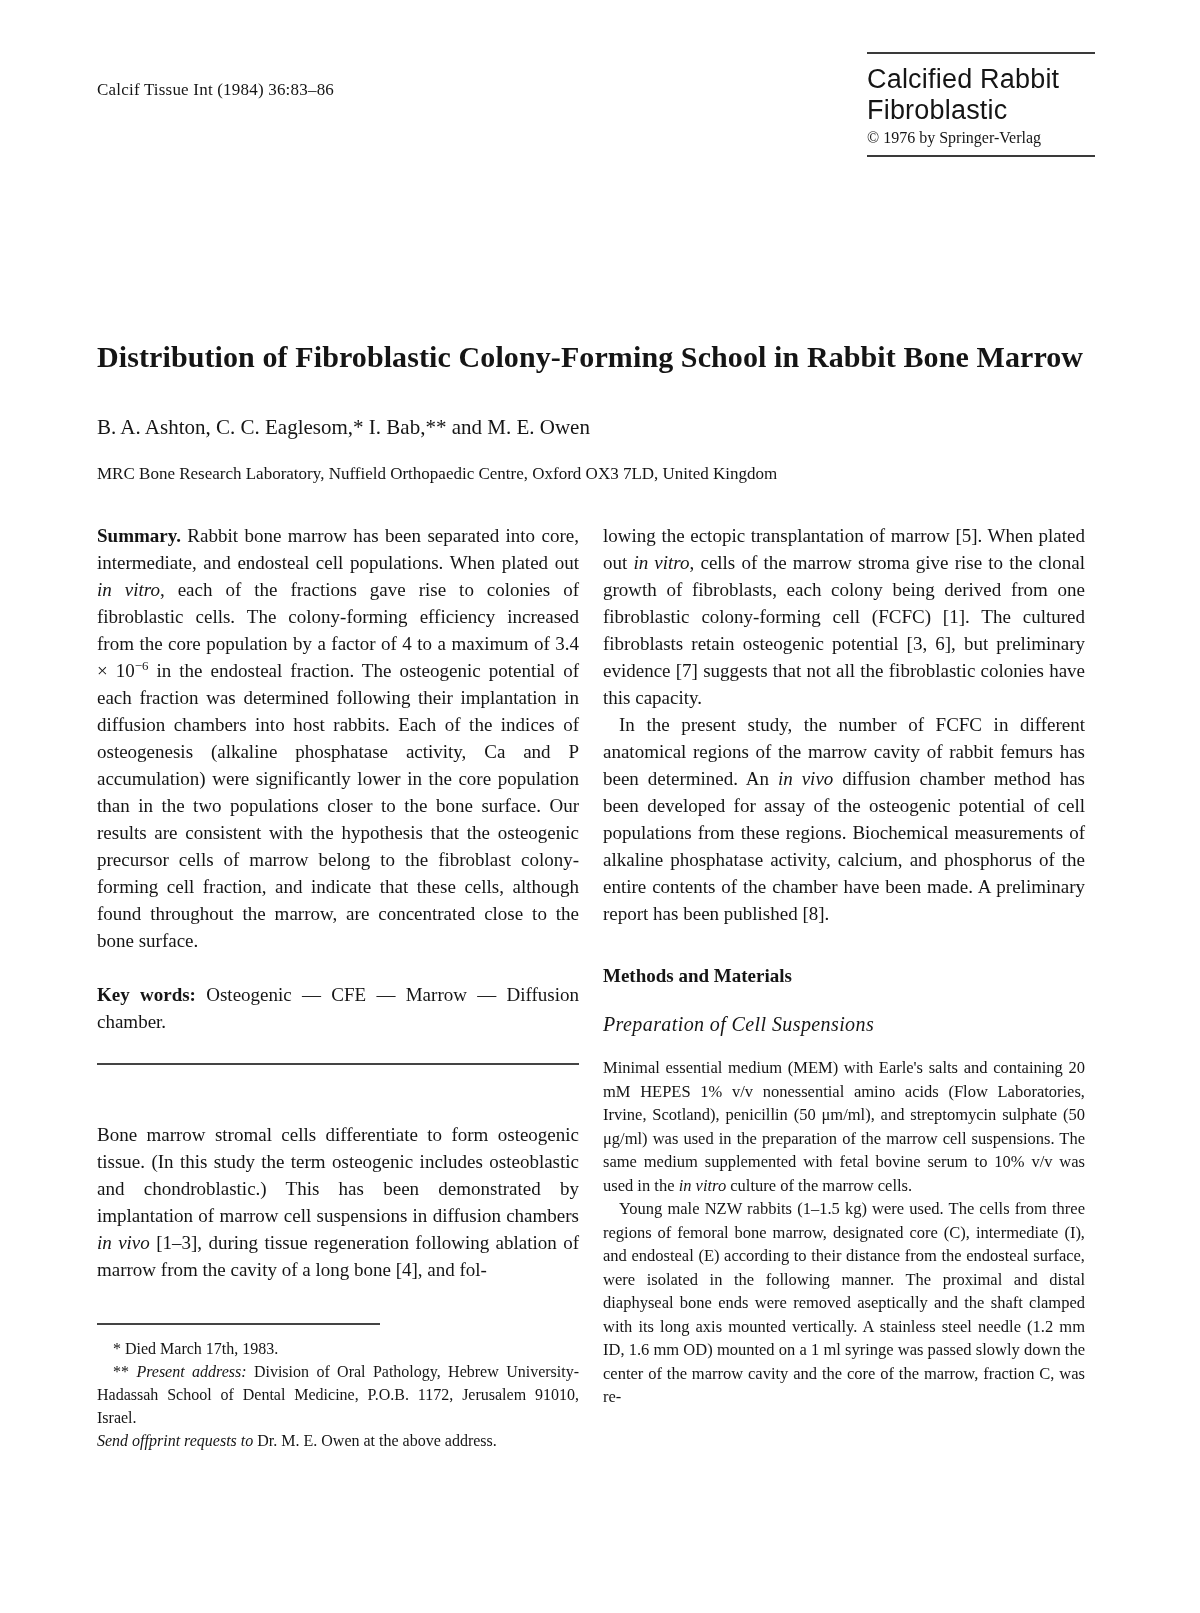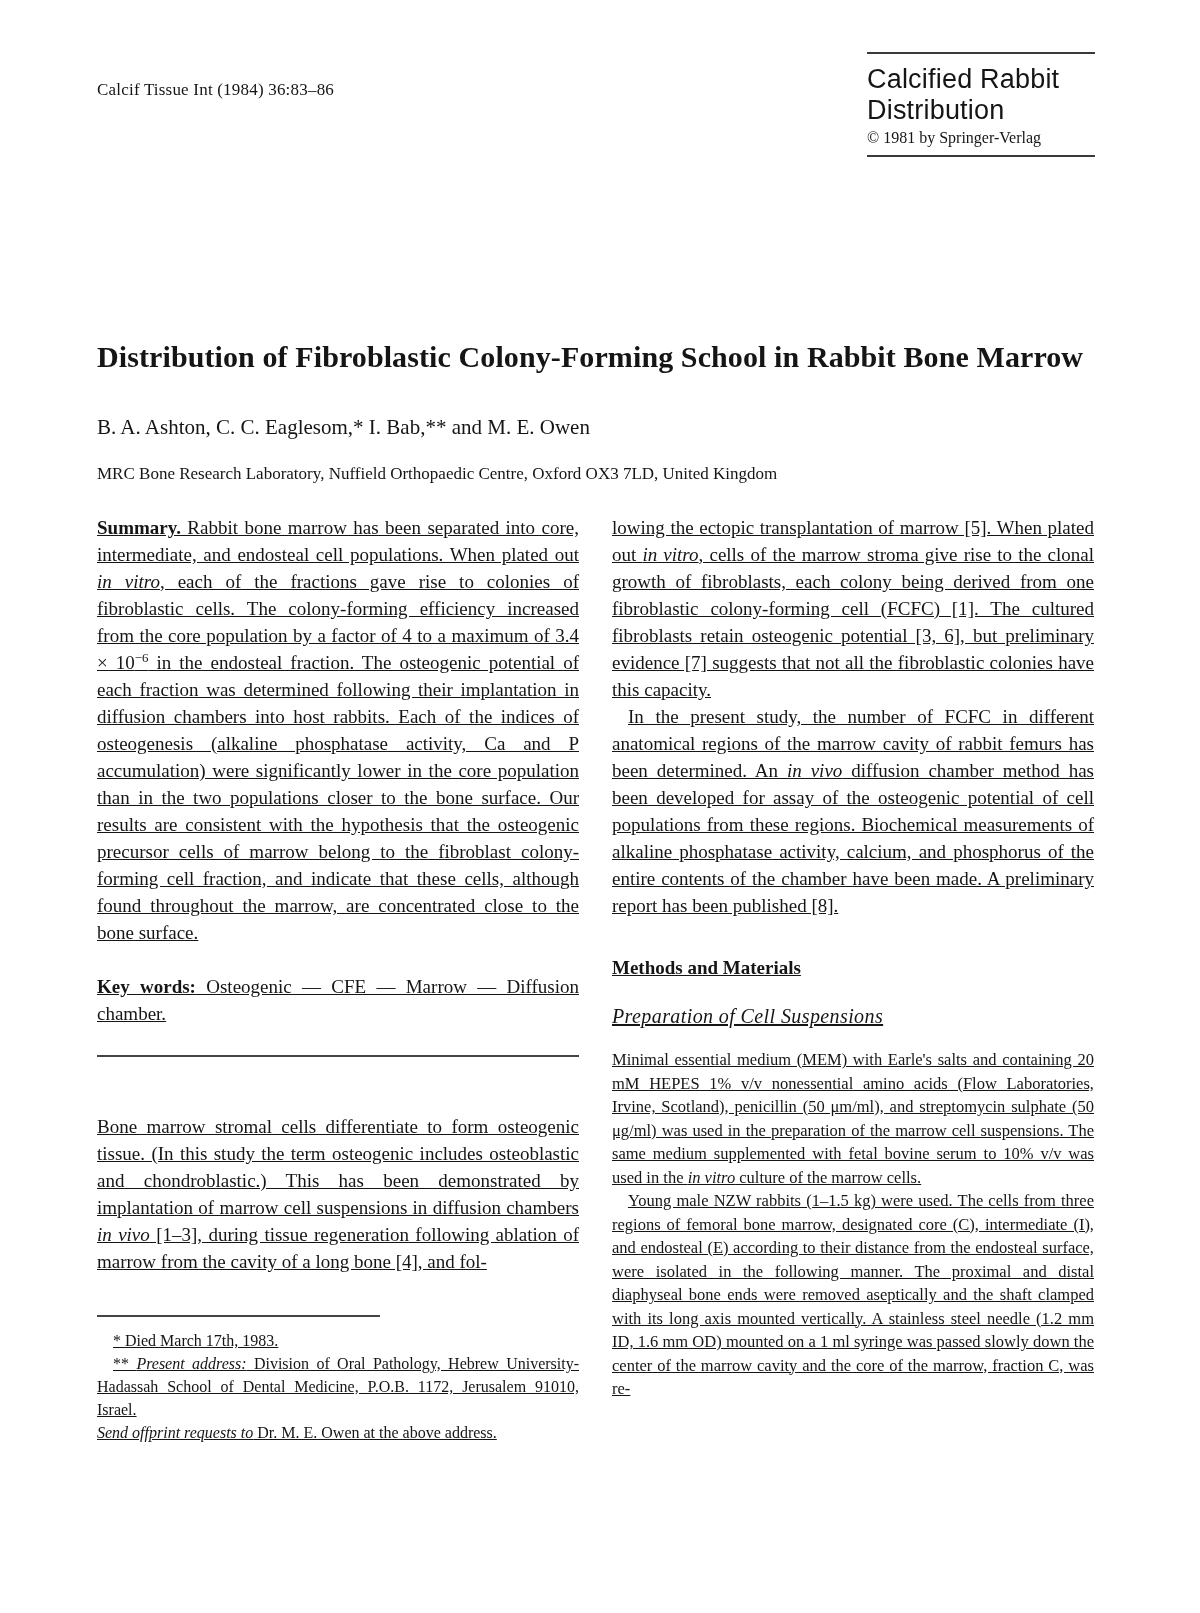--- a/index.html
+++ b/index.html
@@ -20,21 +20,21 @@
   .mast-rule.bottom { margin-top: 8px; }
   .jname { font-family: "Liberation Sans", sans-serif; font-size: 27px; line-height: 31px; letter-spacing: 0.2px; }
   .jcopy { font-size: 16px; margin-top: 3px; }
 
   
   .title { font-size: 30px; font-weight: bold; line-height: 44px; margin: 178px 0 0 0; letter-spacing: 0.1px; }
   .authors { font-size: 21px; margin-top: 36px; }
   .affiliation { font-size: 17px; margin-top: 24px; }
 
   
-  .columns { display: flex; gap: 33px; margin-top: 30px; text-decoration: underline; }
+  .columns { display: flex; gap: 24px; margin-top: 38px; }
   .col { width: 482px; }
 
   p { margin: 0; }
   .body-p { font-size: 19px; line-height: 27px; text-align: justify; }
   .indent { text-indent: 16px; }
   .keywords { margin-top: 27px; }
   .col-rule { border-top: 2px solid #444; margin-top: 28px; }
   .intro-p { margin-top: 56px; }
 
   .fn-rule { border-top: 2px solid #444; width: 283px; margin-top: 40px; }
@@ -53,22 +53,22 @@
 </head>
 <body>
 
 <div class="page">
 
   <div class="header">
     <div class="citation">Calcif Tissue Int (1984) 36:83–86</div>
     <div class="masthead">
       <div class="mast-rule top"></div>
       <div class="jname">Calcified Rabbit</div>
-      <div class="jname">Distribution</div>
-      <div class="jcopy">© 1981 by Springer-Verlag</div>
+      <div class="jname">Fibroblastic</div>
+      <div class="jcopy">© 1976 by Springer-Verlag</div>
       <div class="mast-rule bottom"></div>
     </div>
   </div>
 
   <h1 class="title">
     <div class="title-line"><span>Distribution of Fibroblastic Colony-Forming School in Rabbit Bone Marrow</span></div>
   </h1>
 
   <div class="authors">B. A. Ashton, C. C. Eaglesom,* I. Bab,** and M. E. Owen</div>
   <div class="affiliation">MRC Bone Research Laboratory, Nuffield Orthopaedic Centre, Oxford OX3 7LD, United Kingdom</div>

